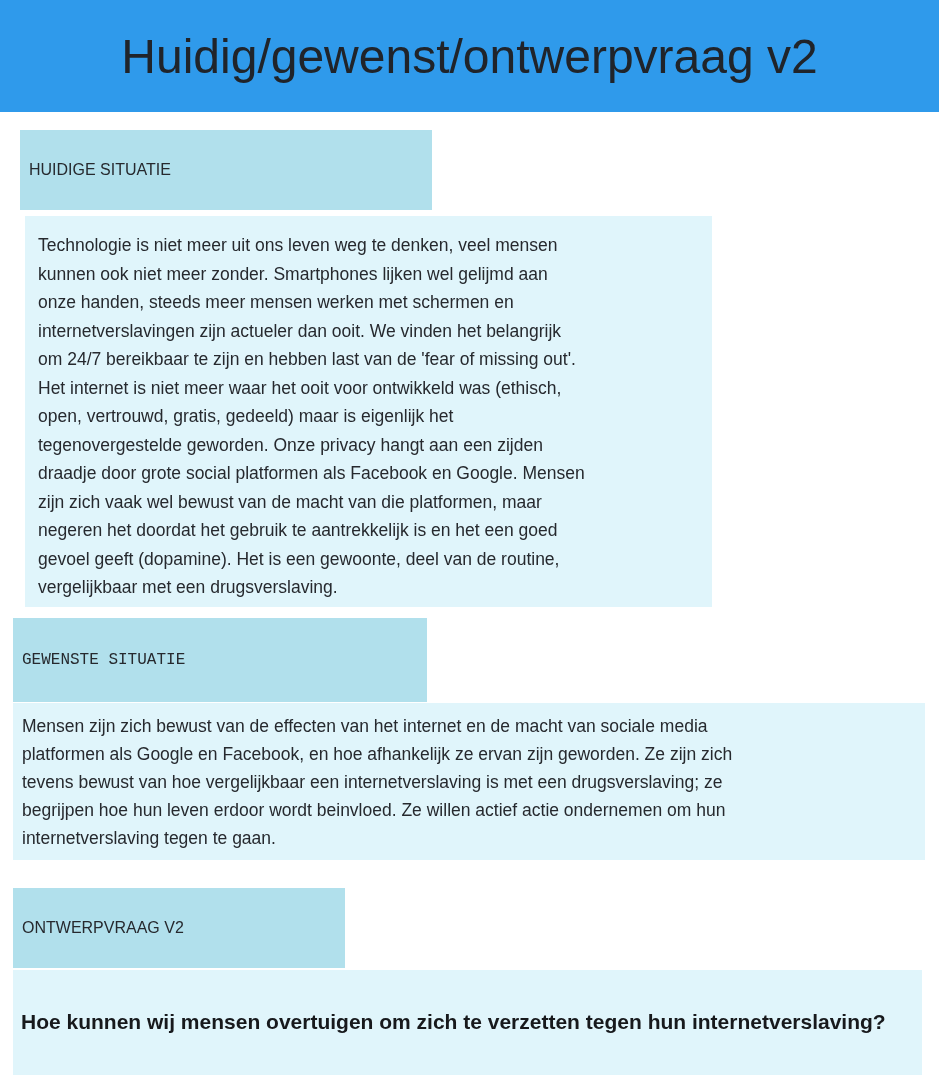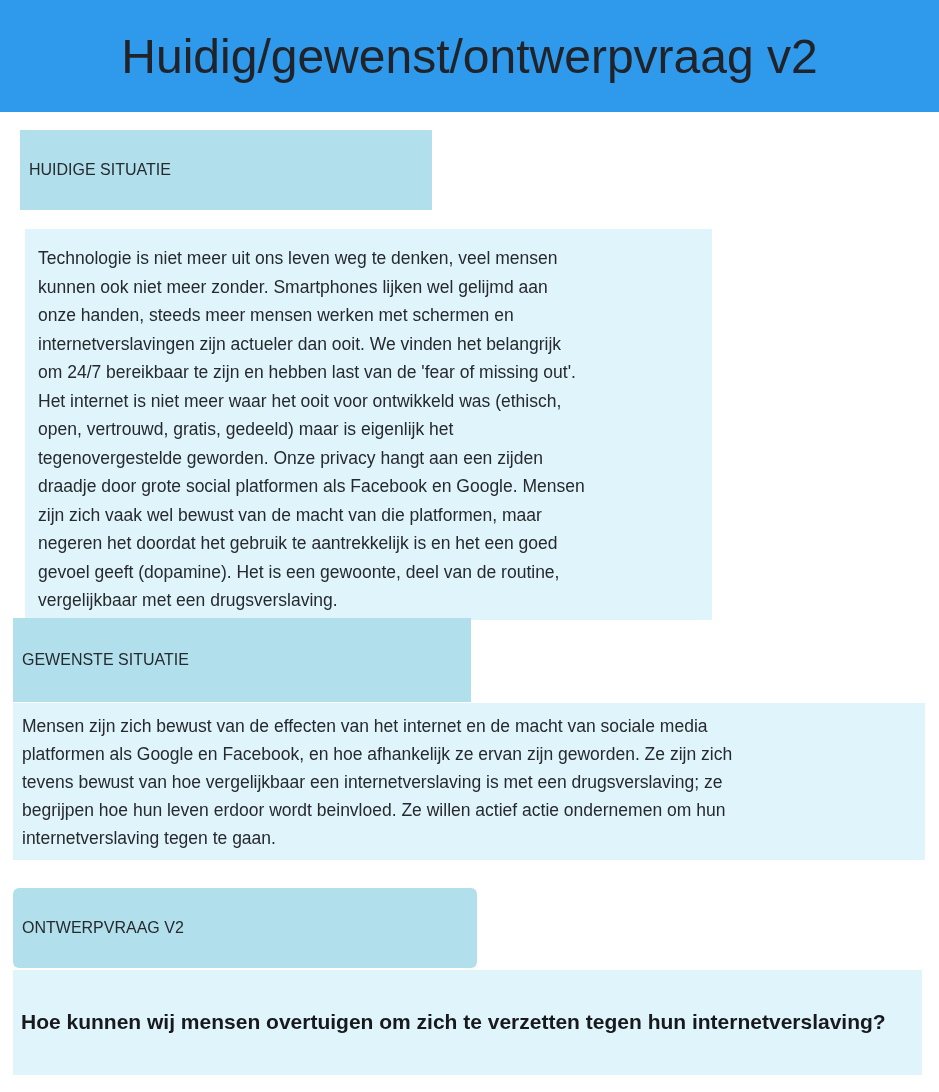--- a/index.html
+++ b/index.html
@@ -45,24 +45,24 @@
   .sec-body {
     position: absolute;
     background: var(--body-bg, #e0f5fb);
     font-size: 17.5px;
     line-height: 28.5px;
     color: #26292e;
     white-space: pre-line;
     box-sizing: border-box;
   }
   #s1-head { left: 20px; top: 130px; width: 412px; height: 80px; }
-  #s1-body { left: 25px; top: 229px; width: 687px; height: 391px; padding: 15px 14px 0 13px; }
-  #s2-head { left: 13px; top: 618px; width: 458px; height: 84px; }
+  #s1-body { left: 25px; top: 216px; width: 687px; height: 391px; padding: 15px 14px 0 13px; }
+  #s2-head { left: 13px; top: 618px; width: 414px; height: 84px; font-family: Liberation Mono, monospace; }
   #s2-body { left: 13px; top: 703px; width: 912px; height: 157px; padding: 9px 20px 0 9px; line-height: 28px; }
-  #s3-head { left: 13px; top: 888px; width: 464px; height: 80px; border-radius: 6px; }
+  #s3-head { left: 13px; top: 888px; width: 332px; height: 80px; }
   #s3-body {
     left: 13px; top: 970px; width: 909px; height: 105px;
     display: flex; align-items: center;
     padding-left: 8px;
     font-weight: bold;
     font-size: 21px;
     white-space: normal;
     color: #17191c;
   }
 </style>

